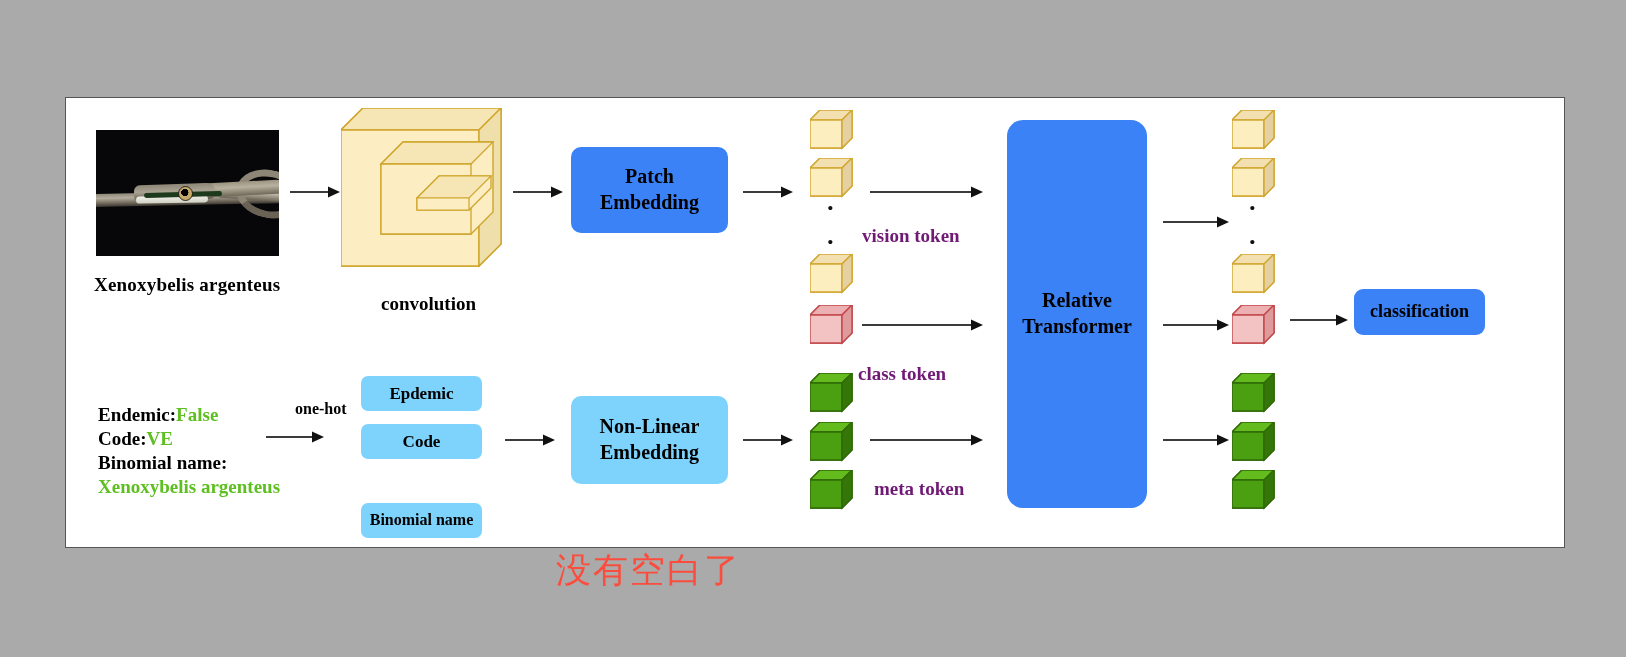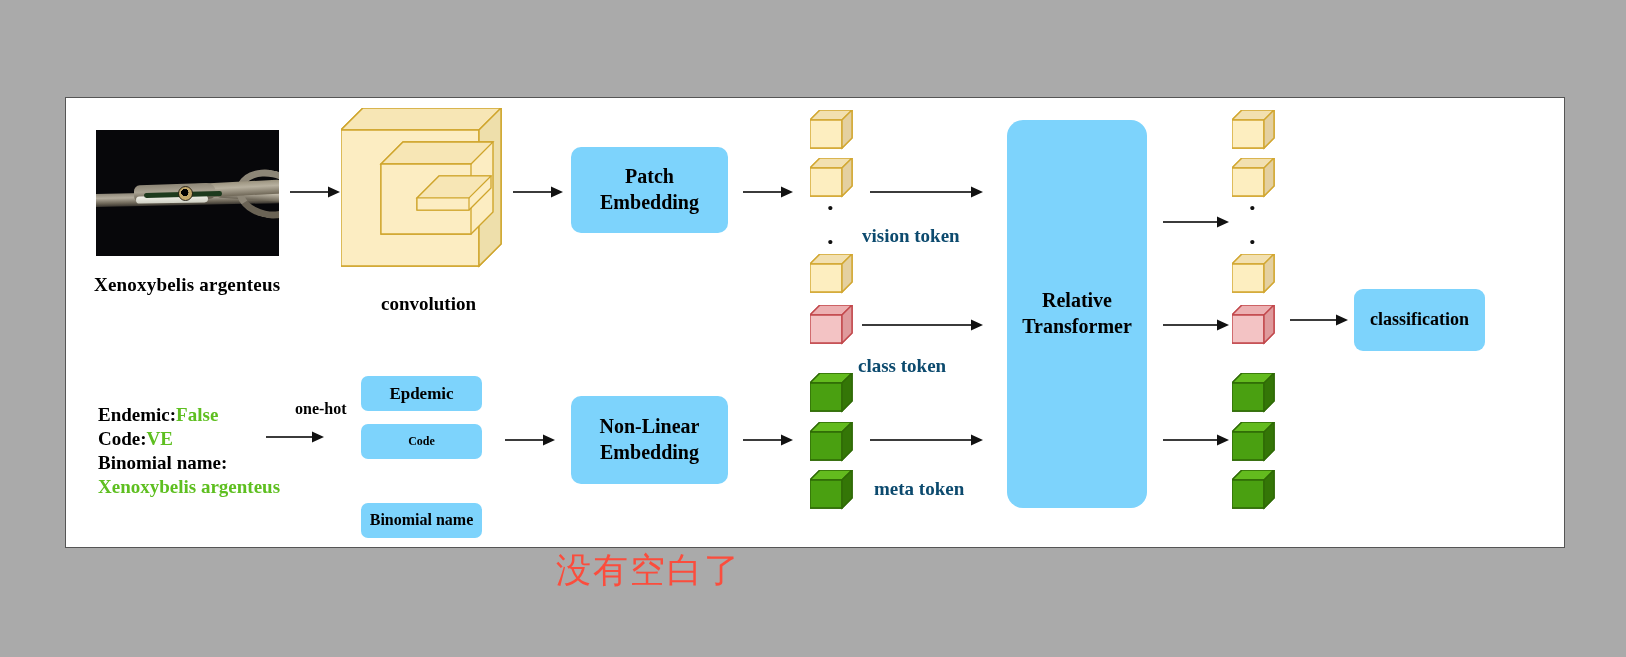--- a/index.html
+++ b/index.html
@@ -94,30 +94,30 @@
 
   
   .box{
     position:absolute;
     display:flex;align-items:center;justify-content:center;
     text-align:center;
     font-weight:bold;color:#000;
     box-sizing:border-box;
     line-height:1.28;
   }
-  .box.cream{background:#7dd3fc;border-radius:9px;}
+  .box.cream{background:#3b82f6;border-radius:9px;}
   .box.green{background:#7dd3fc;border-radius:7px;}
 
   #patch-embedding{left:571px;top:147px;width:157px;height:86px;font-size:20px;border-radius:10px;}
   #nonlinear-embedding{left:571px;top:396px;width:157px;height:88px;font-size:20px;border-radius:10px;}
   #relative-transformer{left:1007px;top:120px;width:140px;height:388px;font-size:20px;border-radius:16px;}
-  #classification{left:1354px;top:289px;width:131px;height:62px;font-size:18px;border-radius:9px;}
+  #classification{left:1354px;top:289px;width:131px;height:46px;font-size:18px;border-radius:9px;}
 
   #meta-box-0{left:361px;top:376px;width:121px;height:35px;font-size:17px;}
-  #meta-box-1{left:361px;top:424px;width:121px;height:35px;font-size:12px;font-family:Liberation Serif, serif;}
+  #meta-box-1{left:361px;top:424px;width:121px;height:35px;font-size:17px;font-family:Liberation Serif, serif;}
   #meta-box-2{left:361px;top:471px;width:121px;height:35px;font-size:16px;margin-top:32px;}
 
   
   .metatext{
     position:absolute;left:98px;top:403px;
     font-size:19px;font-weight:bold;color:#000;
     line-height:1.26;
     white-space:nowrap;
   }
   .metatext .val{color:#5ebf20;}
@@ -132,21 +132,21 @@
   .arrow{position:absolute;}
   .arrow svg{display:block;overflow:visible;}
 
   
   .cube{position:absolute;}
   .cube svg{display:block;}
 
   .dots{position:absolute;color:#111;font-size:26px;line-height:15px;font-weight:bold;}
 
   .tlabel{
-    position:absolute;font-size:19px;font-weight:bold;color:#0c4a6e;white-space:nowrap;
+    position:absolute;font-size:19px;font-weight:bold;color:#701a75;white-space:nowrap;
   }
 
   
   .redtext{
     position:absolute;left:556px;top:547px;
     font-size:35px;color:#fb4d3d;
     font-family:"DejaVu Sans", sans-serif;
     letter-spacing:2px;
   }
   .watermark{
@@ -280,21 +280,21 @@
   <div class="cube" style="left:810px;top:470px;">
     <svg width="44" height="40" viewBox="0 0 44 40">
       <polygon points="0,10 10,0 42,0 42,28 32,38 0,38" fill="#4aa011" stroke="#2f6a06" stroke-width="1.5"></polygon>
       <polygon points="0,10 10,0 42,0 32,10" fill="#63bb1e" stroke="#2f6a06" stroke-width="1.4"></polygon>
       <polygon points="0,10 0,38 32,38 32,10" fill="#4aa011" stroke="#2f6a06" stroke-width="1.4"></polygon>
       <polygon points="32,10 42,0 42,28 32,38" fill="#347607" stroke="#2f6a06" stroke-width="1.4"></polygon>
     </svg>
   </div>
 
   <div class="tlabel" style="left:862px;top:225px;">vision token</div>
-  <div class="tlabel" style="left:858px;top:355px;">class token</div>
+  <div class="tlabel" style="left:858px;top:363px;">class token</div>
   <div class="tlabel" style="left:874px;top:478px;">meta token</div>
 
   <div class="arrow" style="left:870px;top:185px;">
     <svg width="113" height="14" viewBox="0 0 113 14">
       <line x1="0" y1="7" x2="101" y2="7" stroke="#3b3b3b" stroke-width="2.2"></line>
       <polygon points="101,1.5 113,7 101,12.5" fill="#111"></polygon>
     </svg>
   </div>
   <div class="arrow" style="left:862px;top:318px;">
     <svg width="121" height="14" viewBox="0 0 121 14">

